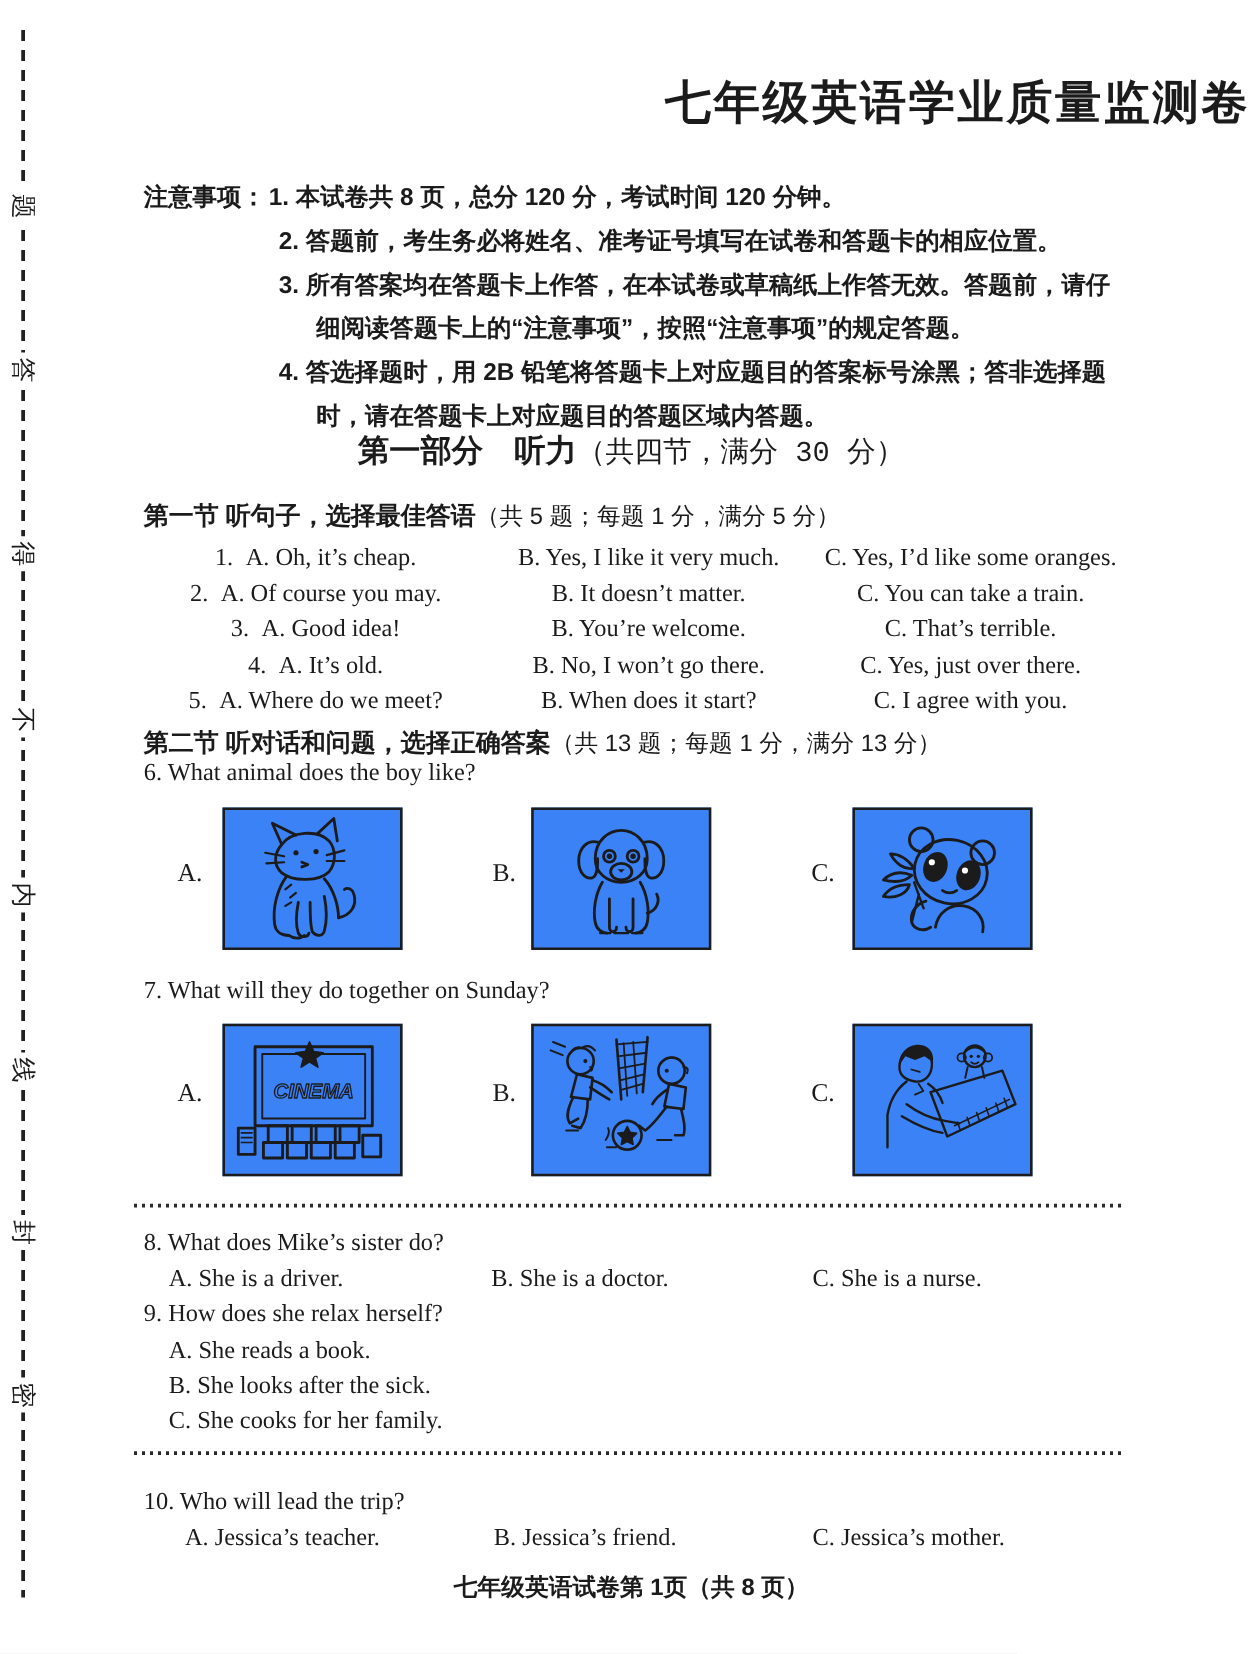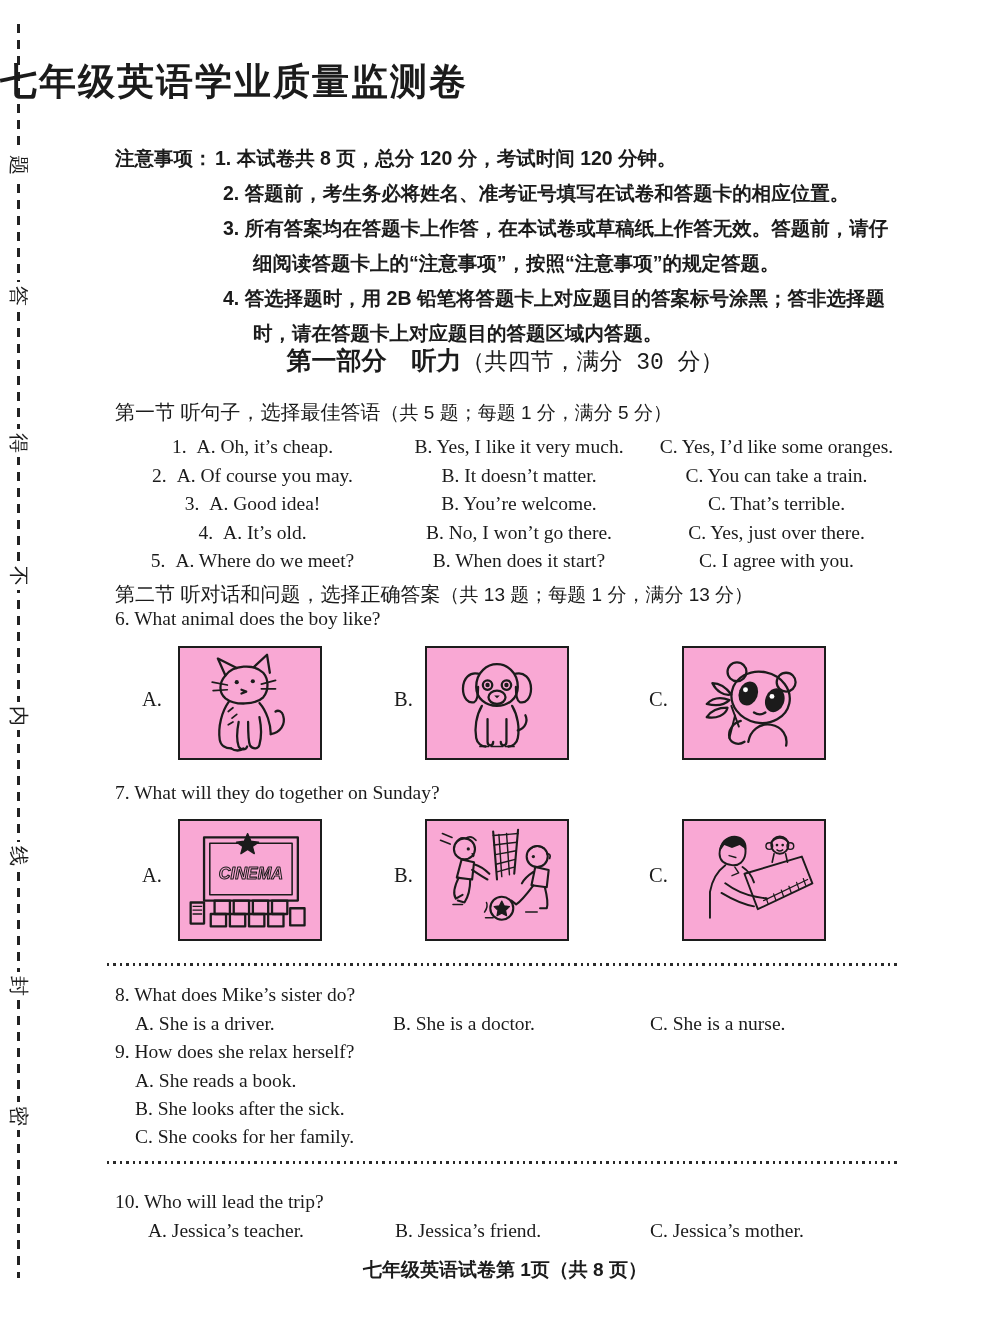--- a/index.html
+++ b/index.html
@@ -9,42 +9,42 @@
     font-family:"Liberation Serif",serif;
   }
   .cn{font-family:"Liberation Sans",sans-serif;}
   
   .seal-dash{position:absolute;left:17px;top:24px;width:2.5px;height:1254px;
     background:repeating-linear-gradient(to bottom,#222 0 9px,transparent 9px 16px);}
   .seal-char{position:absolute;left:5px;width:28px;height:36px;display:flex;align-items:center;justify-content:center;
     background:#fff;font-size:20px;font-weight:500;transform:rotate(90deg);
     font-family:"Liberation Sans",sans-serif;}
   
-  .title{position:absolute;top:57px;left:0;width:1000px;text-align:left;
+  .title{position:absolute;top:57px;left:0;width:1000px;text-align:right;
     font-size:37px;font-weight:800;letter-spacing:2px;}
   .notices{position:absolute;top:141px;left:115px;width:788px;
     font-size:19.5px;font-weight:700;line-height:35px;}
   .notice-line1{display:flex;}
   .notice-label{flex:0 0 100px;}
   .notice-item{margin-left:108px;padding-left:30px;text-indent:-30px;}
   .part-heading{position:absolute;top:344px;left:5px;width:1000px;text-align:center;font-size:25px;}
   .part-heading .main{font-weight:800;}
   .part-heading .paren{font-weight:500;font-size:23px;font-family:Liberation Mono, monospace;}
   .sec-heading{position:absolute;left:115px;font-size:20px;}
-  .sec-heading .main{font-weight:400;}
+  .sec-heading .main{font-weight:700;}
   .sec-heading .paren{font-weight:500;font-size:19px;}
   
   .q-en{font-family:"Liberation Serif",serif;font-size:19.5px;}
   .q15-grid{position:absolute;top:433px;left:115px;width:790px;
     display:grid;grid-template-columns:275px 258px 1fr;line-height:28.6px;text-align:center;}
   .qnum{display:inline-block;margin-right:10px;}
   .abs{position:absolute;}
   
   .pic-label{position:absolute;font-size:20.5px;}
-  .pic-box{position:absolute;width:140px;border:2.5px solid #1c1c1c;background:#f9a8d4;
+  .pic-box{position:absolute;width:140px;border:2.5px solid #1c1c1c;background:#3b82f6;
     display:flex;align-items:center;justify-content:center;}
   .row1{height:110px;top:646px;}
   .row2{height:118px;top:819px;}
   .pic-box svg{display:block;}
   
   .dotted-sep{position:absolute;left:107px;width:792px;height:3px;
     background:repeating-linear-gradient(to right,#2a2a2a 0 2.4px,transparent 2.4px 6.4px);}
   .footer{position:absolute;top:1257px;left:5px;width:1000px;text-align:center;
     font-size:19px;font-weight:600;}
 </style>

